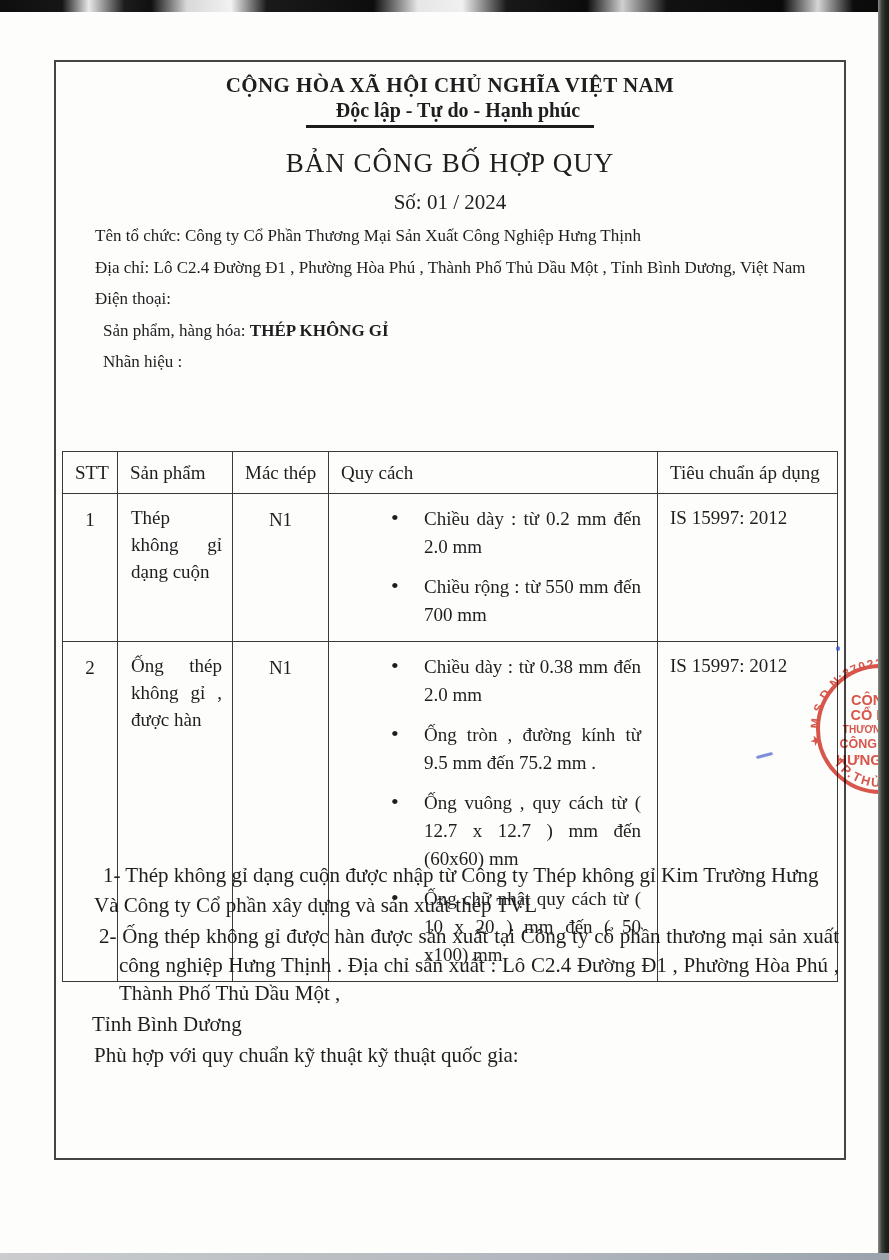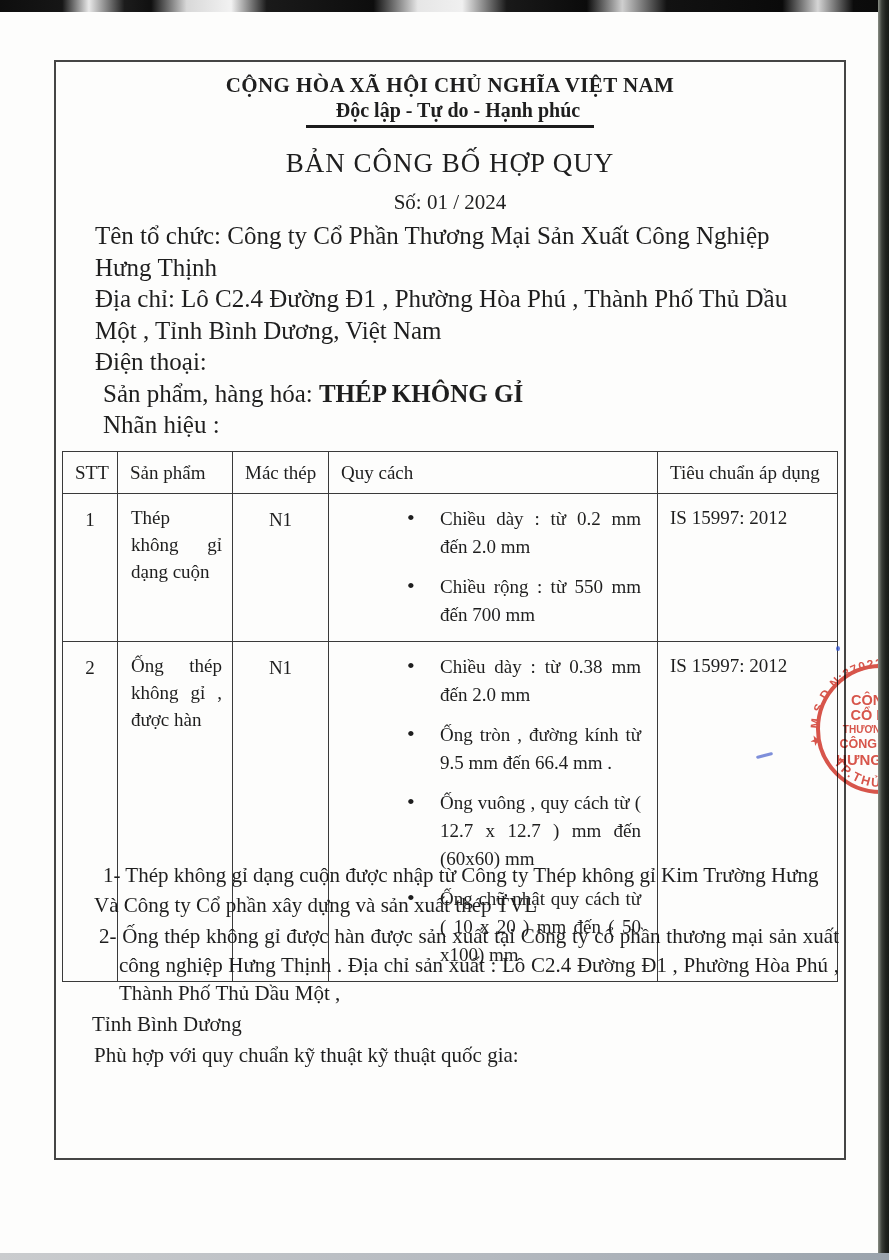--- a/index.html
+++ b/index.html
@@ -36,37 +36,37 @@
   .motto-wrap { top:99px; }
   .motto {
     display:inline-block; font-size:20px; font-weight:bold;
     border-bottom:3px solid #1c1c1c; padding:0 14px 3px 30px;
   }
   .doc-title { top:148px; font-size:27px; font-weight:normal; letter-spacing:1px; }
   .doc-num { top:190px; font-size:21px; }
   
   .info {
     position:absolute; left:95px; top:220px; width:716px;
-    font-size:25px; line-height:31.5px; z-index:2;
+    font-size:17px; line-height:31.5px; z-index:2;
   }
   .info .indent { margin-left:8px; }
   .bold { font-weight:bold; }
   
   table.spec {
     position:absolute; left:62px; top:443px; z-index:2;
     border-collapse:collapse; table-layout:fixed;
     font-size:19px; line-height:27px;margin-top:8px;
   }
   table.spec th, table.spec td { border:1.6px solid #3a3a3a; font-weight:normal; }
   table.spec th { text-align:left; vertical-align:middle; padding:0 8px 0 12px; height:42px; }
   th.c-stt { text-align:center; padding:0; }
   td.stt  { text-align:center; vertical-align:top; padding-top:12px; }
   td.prod { vertical-align:top; padding:10px 10px 0 13px; text-align:justify; }
   td.grade{ text-align:center; vertical-align:top; padding-top:12px; }
-  td.specs{ vertical-align:top; padding:3px 16px 0 16px; }
+  td.specs{ vertical-align:top; padding:3px 16px 0 0; }
   td.std  { vertical-align:top; padding:10px 6px 0 12px; }
   ul.speclist { list-style:none; margin:0; padding:0; }
   ul.speclist li {
     position:relative; padding-left:95px; margin:8px 0 12px;
     text-align:justify; line-height:28px;
   }
   ul.speclist li::before {
     content:"•"; position:absolute; left:62px; top:-1px; font-size:22px; color:#1e1e1e;
   }
   
@@ -148,21 +148,21 @@
     </td>
     <td class="std">IS 15997: 2012</td>
   </tr>
   <tr style="height:234px">
     <td class="stt">2</td>
     <td class="prod">Ống thép không gỉ , được hàn</td>
     <td class="grade">N1</td>
     <td class="specs">
       <ul class="speclist">
         <li>Chiều dày : từ 0.38 mm đến 2.0 mm</li>
-        <li>Ống tròn , đường kính từ 9.5 mm đến 66.4 mm .</li>
+        <li>Ống tròn , đường kính từ 9.5 mm đến 75.2 mm .</li>
         <li>Ống vuông , quy cách từ ( 12.7 x 12.7 ) mm đến (60x60) mm</li>
         <li>Ống chữ nhật quy cách từ ( 10 x 20 ) mm đến ( 50 x100) mm</li>
       </ul>
     </td>
     <td class="std">IS 15997: 2012</td>
   </tr>
 </tbody>
   </table>
 
 <div class="notes">

